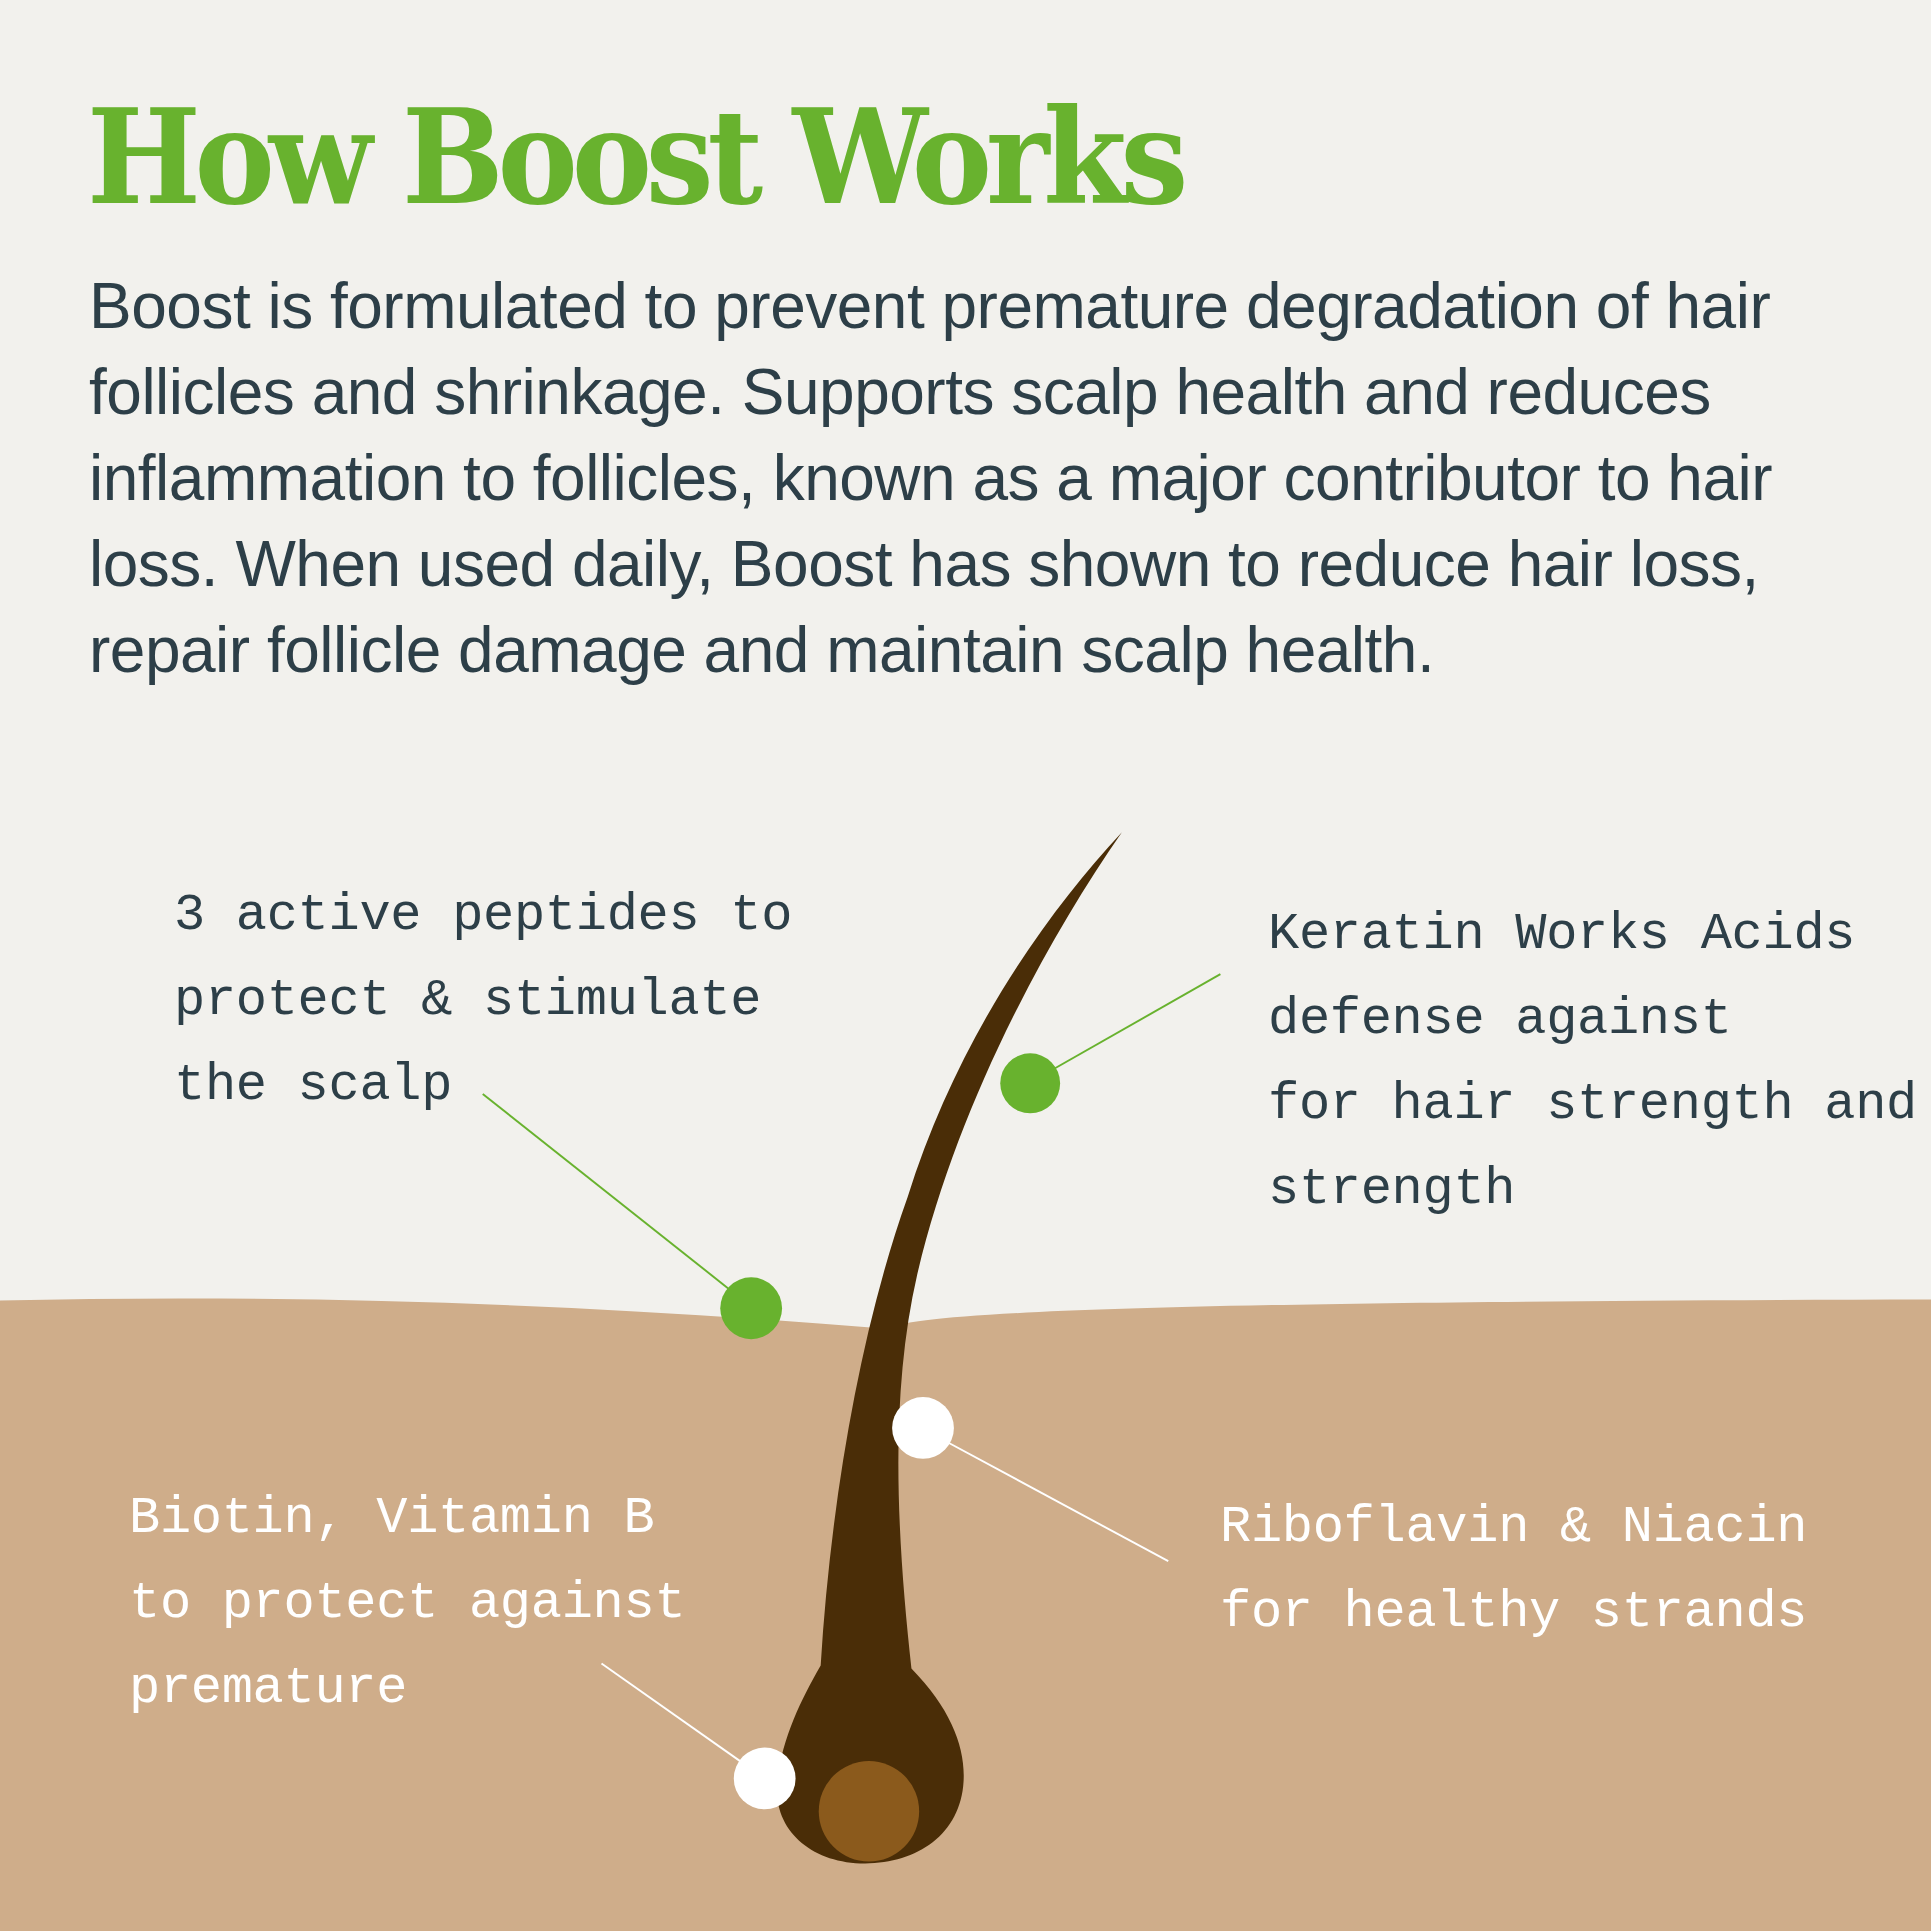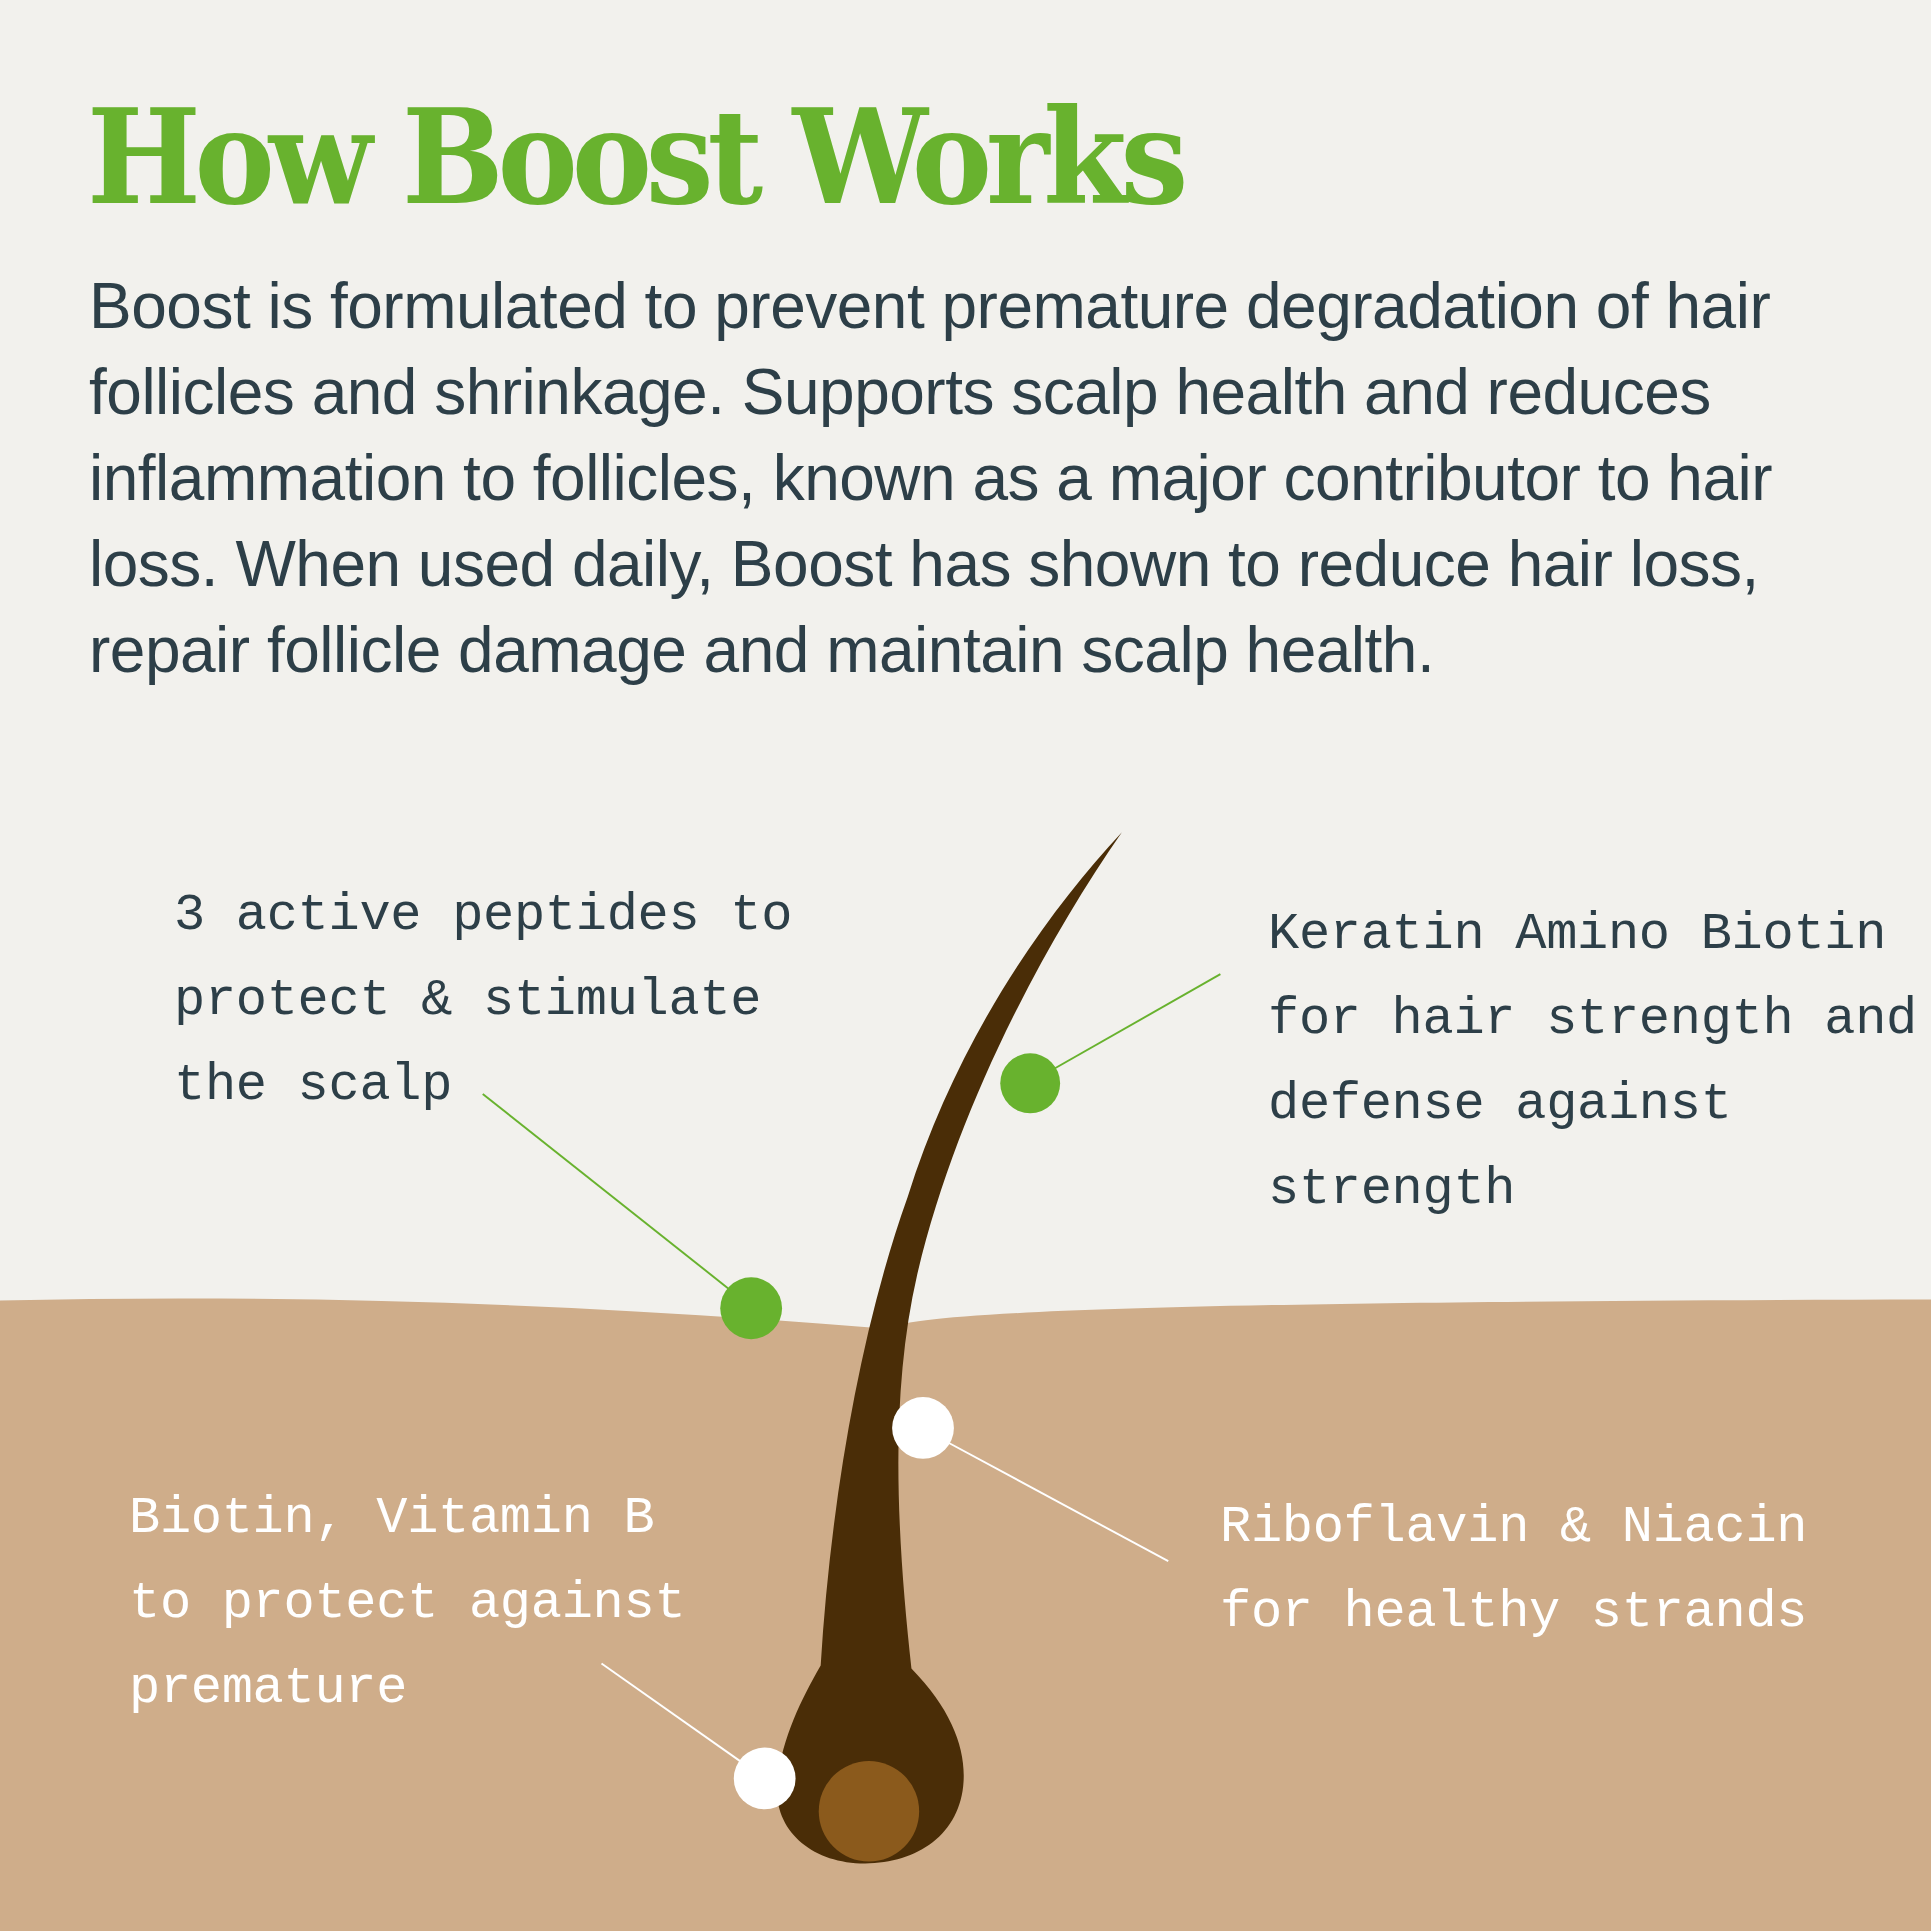--- a/index.html
+++ b/index.html
@@ -59,23 +59,23 @@
   <circle cx="792" cy="1842" r="32" fill="#ffffff"></circle>
 </svg>
 
 <div class="callout dark" style="left:174px; top:873px;">
   <span class="line">3 active peptides to</span>
   <span class="line">protect &amp; stimulate</span>
   <span class="line">the scalp</span>
 </div>
 
 <div class="callout dark" style="left:1268px; top:892px;">
-  <span class="line">Keratin Amino Biotin</span>
+  <span class="line">Keratin Works Acids</span>
+  <span class="line">defense against</span>
   <span class="line">for hair strength and</span>
-  <span class="line">defense against</span>
   <span class="line">strength</span>
 </div>
 
 <div class="callout light" style="left:129px; top:1476px;">
   <span class="line">Biotin, Vitamin B</span>
   <span class="line">to protect against</span>
   <span class="line">premature</span>
 </div>
 
 <div class="callout light" style="left:1220px; top:1485px;">

